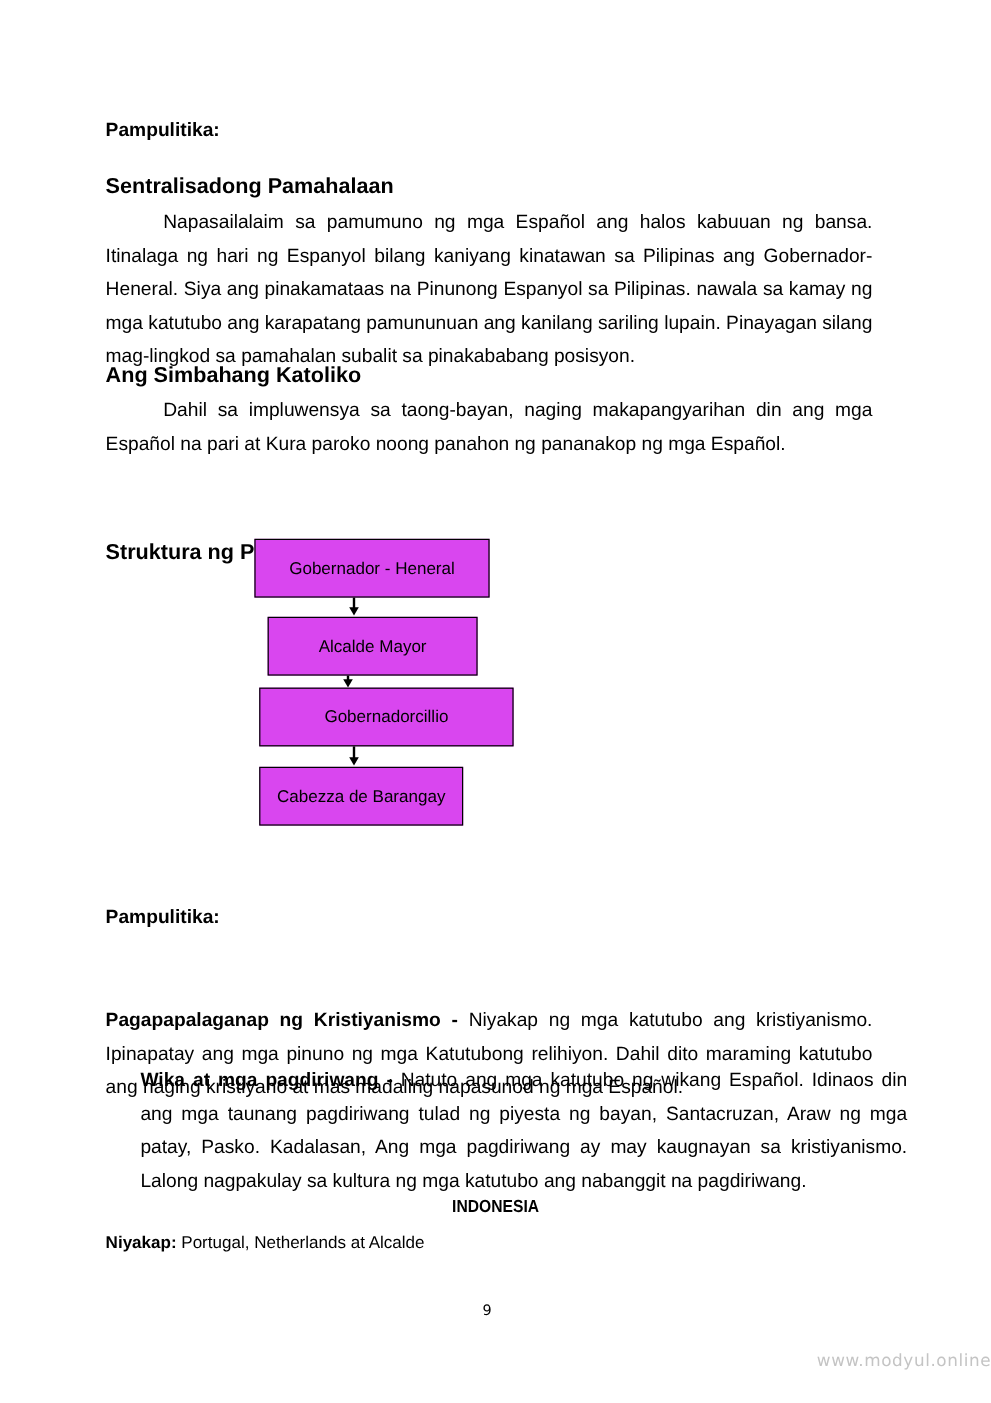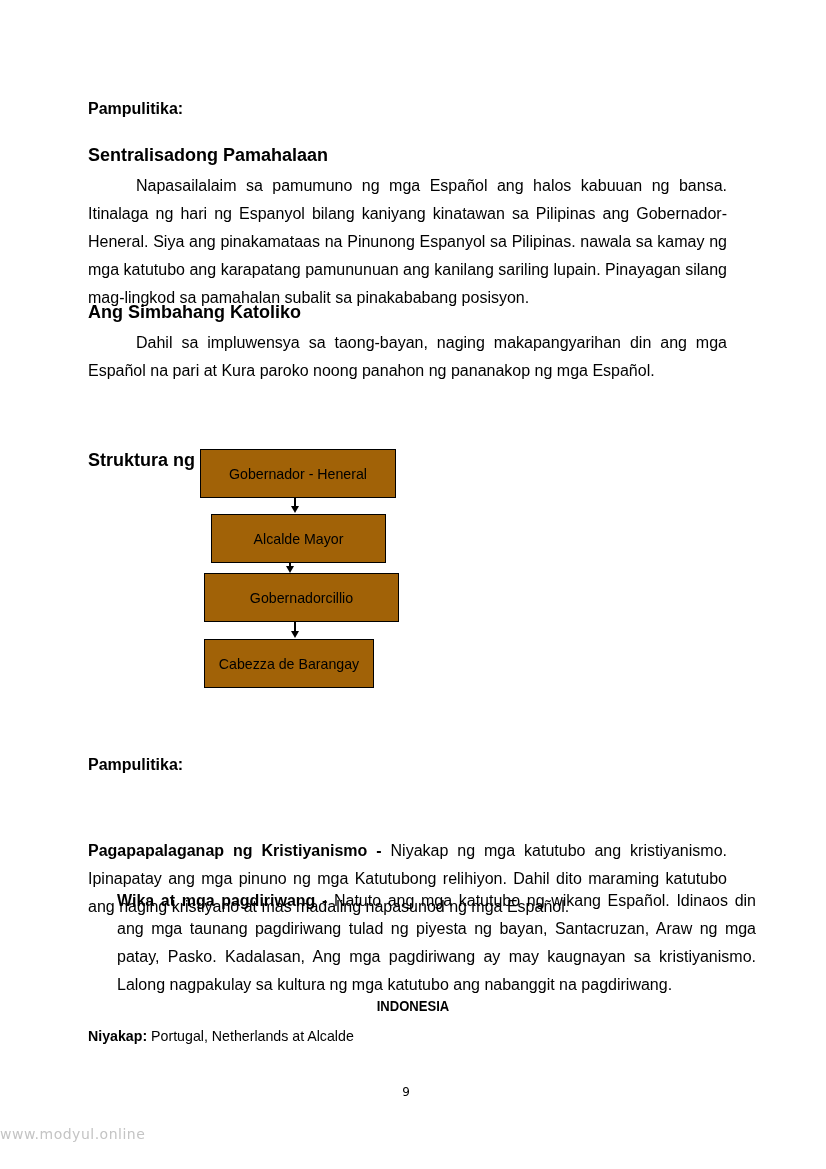--- a/index.html
+++ b/index.html
@@ -3,27 +3,27 @@
   <meta charset="utf-8">
   <style>
     html, body { margin: 0; padding: 0; background: #ffffff; }
     body { width: 826px; height: 1169px; position: relative; overflow: hidden; font-family: "Liberation Sans", sans-serif; color: #000; }
     .abs { position: absolute; }
     .h-section { font-weight: bold; font-size: 16px; left: 88px; }
     .h-sub { font-weight: bold; font-size: 18px; left: 88px; }
     .para { left: 88px; width: 639px; font-size: 16px; line-height: 28px; text-align: justify; text-align-last: left; }
     .para .indent { display: inline-block; width: 48px; }
     .para b { font-weight: bold; }
-    .box { position: absolute; border: 1.3px solid #000; box-sizing: border-box; display: flex; align-items: center; justify-content: center; font-size: 14.2px; background: #a16207; }
+    .box { position: absolute; border: 1.3px solid #000; box-sizing: border-box; display: flex; align-items: center; justify-content: center; font-size: 14.2px; background: #d946ef; margin-left: 12px; }
     .arrow { position: absolute; width: 0; }
     .arrow .line { position: absolute; left: -0.6px; top: 0; width: 1.2px; background: #000; }
     .arrow .head { position: absolute; left: -4px; width: 0; height: 0; border-left: 4px solid transparent; border-right: 4px solid transparent; border-top: 7px solid #000; }
     .center-title { left: 0; width: 826px; text-align: center; }
     .pagenum { left: 0; width: 812px; text-align: center; font-family: "DejaVu Sans", sans-serif; font-size: 12px; }
-    .watermark { left: 0; width: 826px; text-align: left; font-family: "DejaVu Sans", sans-serif; font-size: 14px; color: #c4c4c4; letter-spacing: 0.5px; }
+    .watermark { left: 0; width: 826px; text-align: right; font-family: "DejaVu Sans", sans-serif; font-size: 14px; color: #c4c4c4; letter-spacing: 0.5px; }
   </style>
 </head>
 <body>
 
 <div class="abs h-section" style="top:100px;">Pampulitika:</div>
 
 <div class="abs h-sub" style="top:145px;">Sentralisadong Pamahalaan</div>
 <div class="abs para" style="top:172px;"><span class="indent"></span><span>Napasailalaim sa pamumuno ng mga Español ang halos kabuuan ng bansa. Itinalaga ng hari ng Espanyol bilang kaniyang kinatawan sa Pilipinas ang Gobernador- Heneral. Siya ang pinakamataas na Pinunong Espanyol sa Pilipinas. nawala sa kamay ng mga katutubo ang karapatang pamununuan ang kanilang sariling lupain. Pinayagan silang mag-lingkod sa pamahalan subalit sa pinakababang posisyon.</span></div>
 
 <div class="abs h-sub" style="top:302px;">Ang Simbahang Katoliko</div>
@@ -35,21 +35,21 @@
   <div class="box" style="left:200px; top:449px; width:196px; height:49px;">Gobernador - Heneral</div>
   <div class="arrow" style="left:295px; top:498px;">
     <div class="line" style="height:9px;"></div>
       <div class="head" style="top:8px;"></div>
   </div>
   <div class="box" style="left:211px; top:514px; width:175px; height:49px;text-align:center;">Alcalde Mayor</div>
   <div class="arrow" style="left:290px; top:563px;">
     <div class="line" style="height:4px;"></div>
       <div class="head" style="top:3px;"></div>
   </div>
-  <div class="box" style="left:204px; top:573px; width:195px; height:49px;text-align:right;">Gobernadorcillio</div>
+  <div class="box" style="left:204px; top:573px; width:212px; height:49px;text-align:right;">Gobernadorcillio</div>
   <div class="arrow" style="left:295px; top:622px;">
     <div class="line" style="height:10px;"></div>
       <div class="head" style="top:9px;"></div>
   </div>
   <div class="box" style="left:204px; top:639px; width:170px; height:49px;">Cabezza de Barangay</div>
 </div>
 
 <div class="abs h-section" style="top:756px;">Pampulitika:</div>
 
 <div class="abs para" style="top:797px;margin-top:40px;"><b>Pagapapalaganap ng Kristiyanismo -</b><span> Niyakap ng mga katutubo ang kristiyanismo. Ipinapatay ang mga pinuno ng mga Katutubong relihiyon. Dahil dito maraming katutubo ang naging kristiyano at mas madaling napasunod ng mga Español.</span></div>

